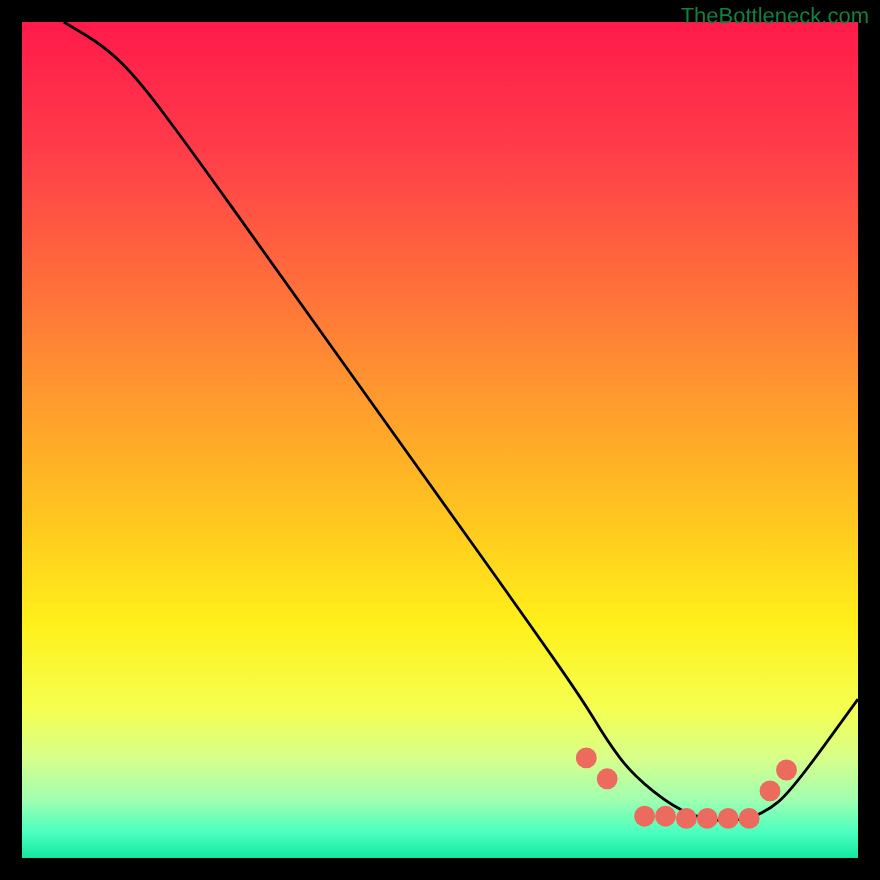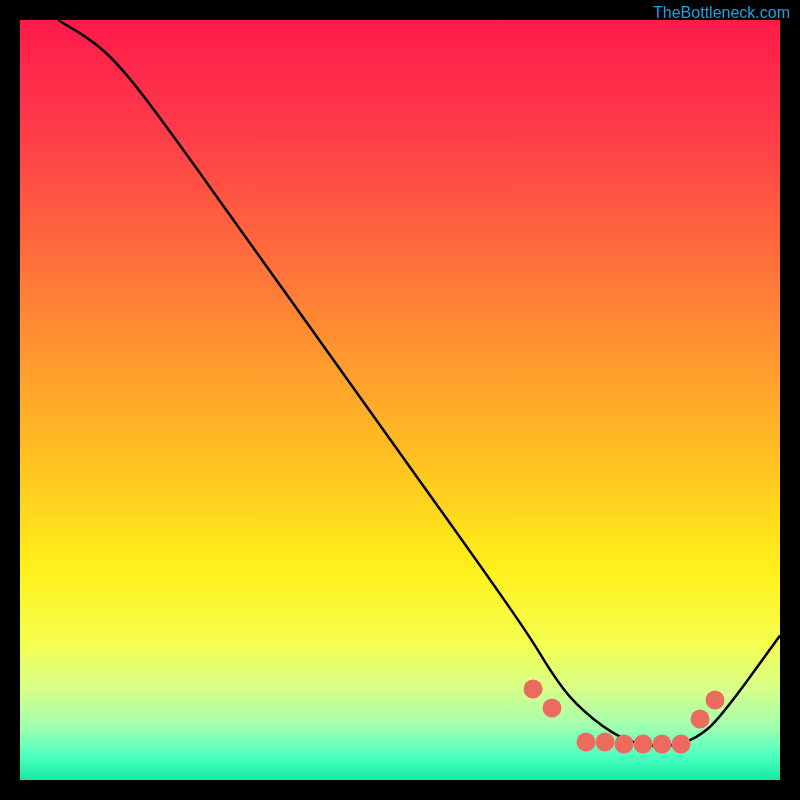--- a/index.html
+++ b/index.html
@@ -8,22 +8,22 @@
     height: 800px;
     background: #000;
     position: relative;
     font-family: Arial, sans-serif;
     overflow: hidden;
   }
   .watermark {
     position: absolute;
     top: 4px;
     right: 10px;
-    color: #0ea5e9;
-    font-size: 16px;
+    color: #15803d;
+    font-size: 20px;
     font-weight: 500;
     z-index: 10;
   }
   .plot-area {
     position: absolute;
     left: 20px;
     top: 20px;
     width: 760px;
     height: 760px;
     overflow: hidden;

